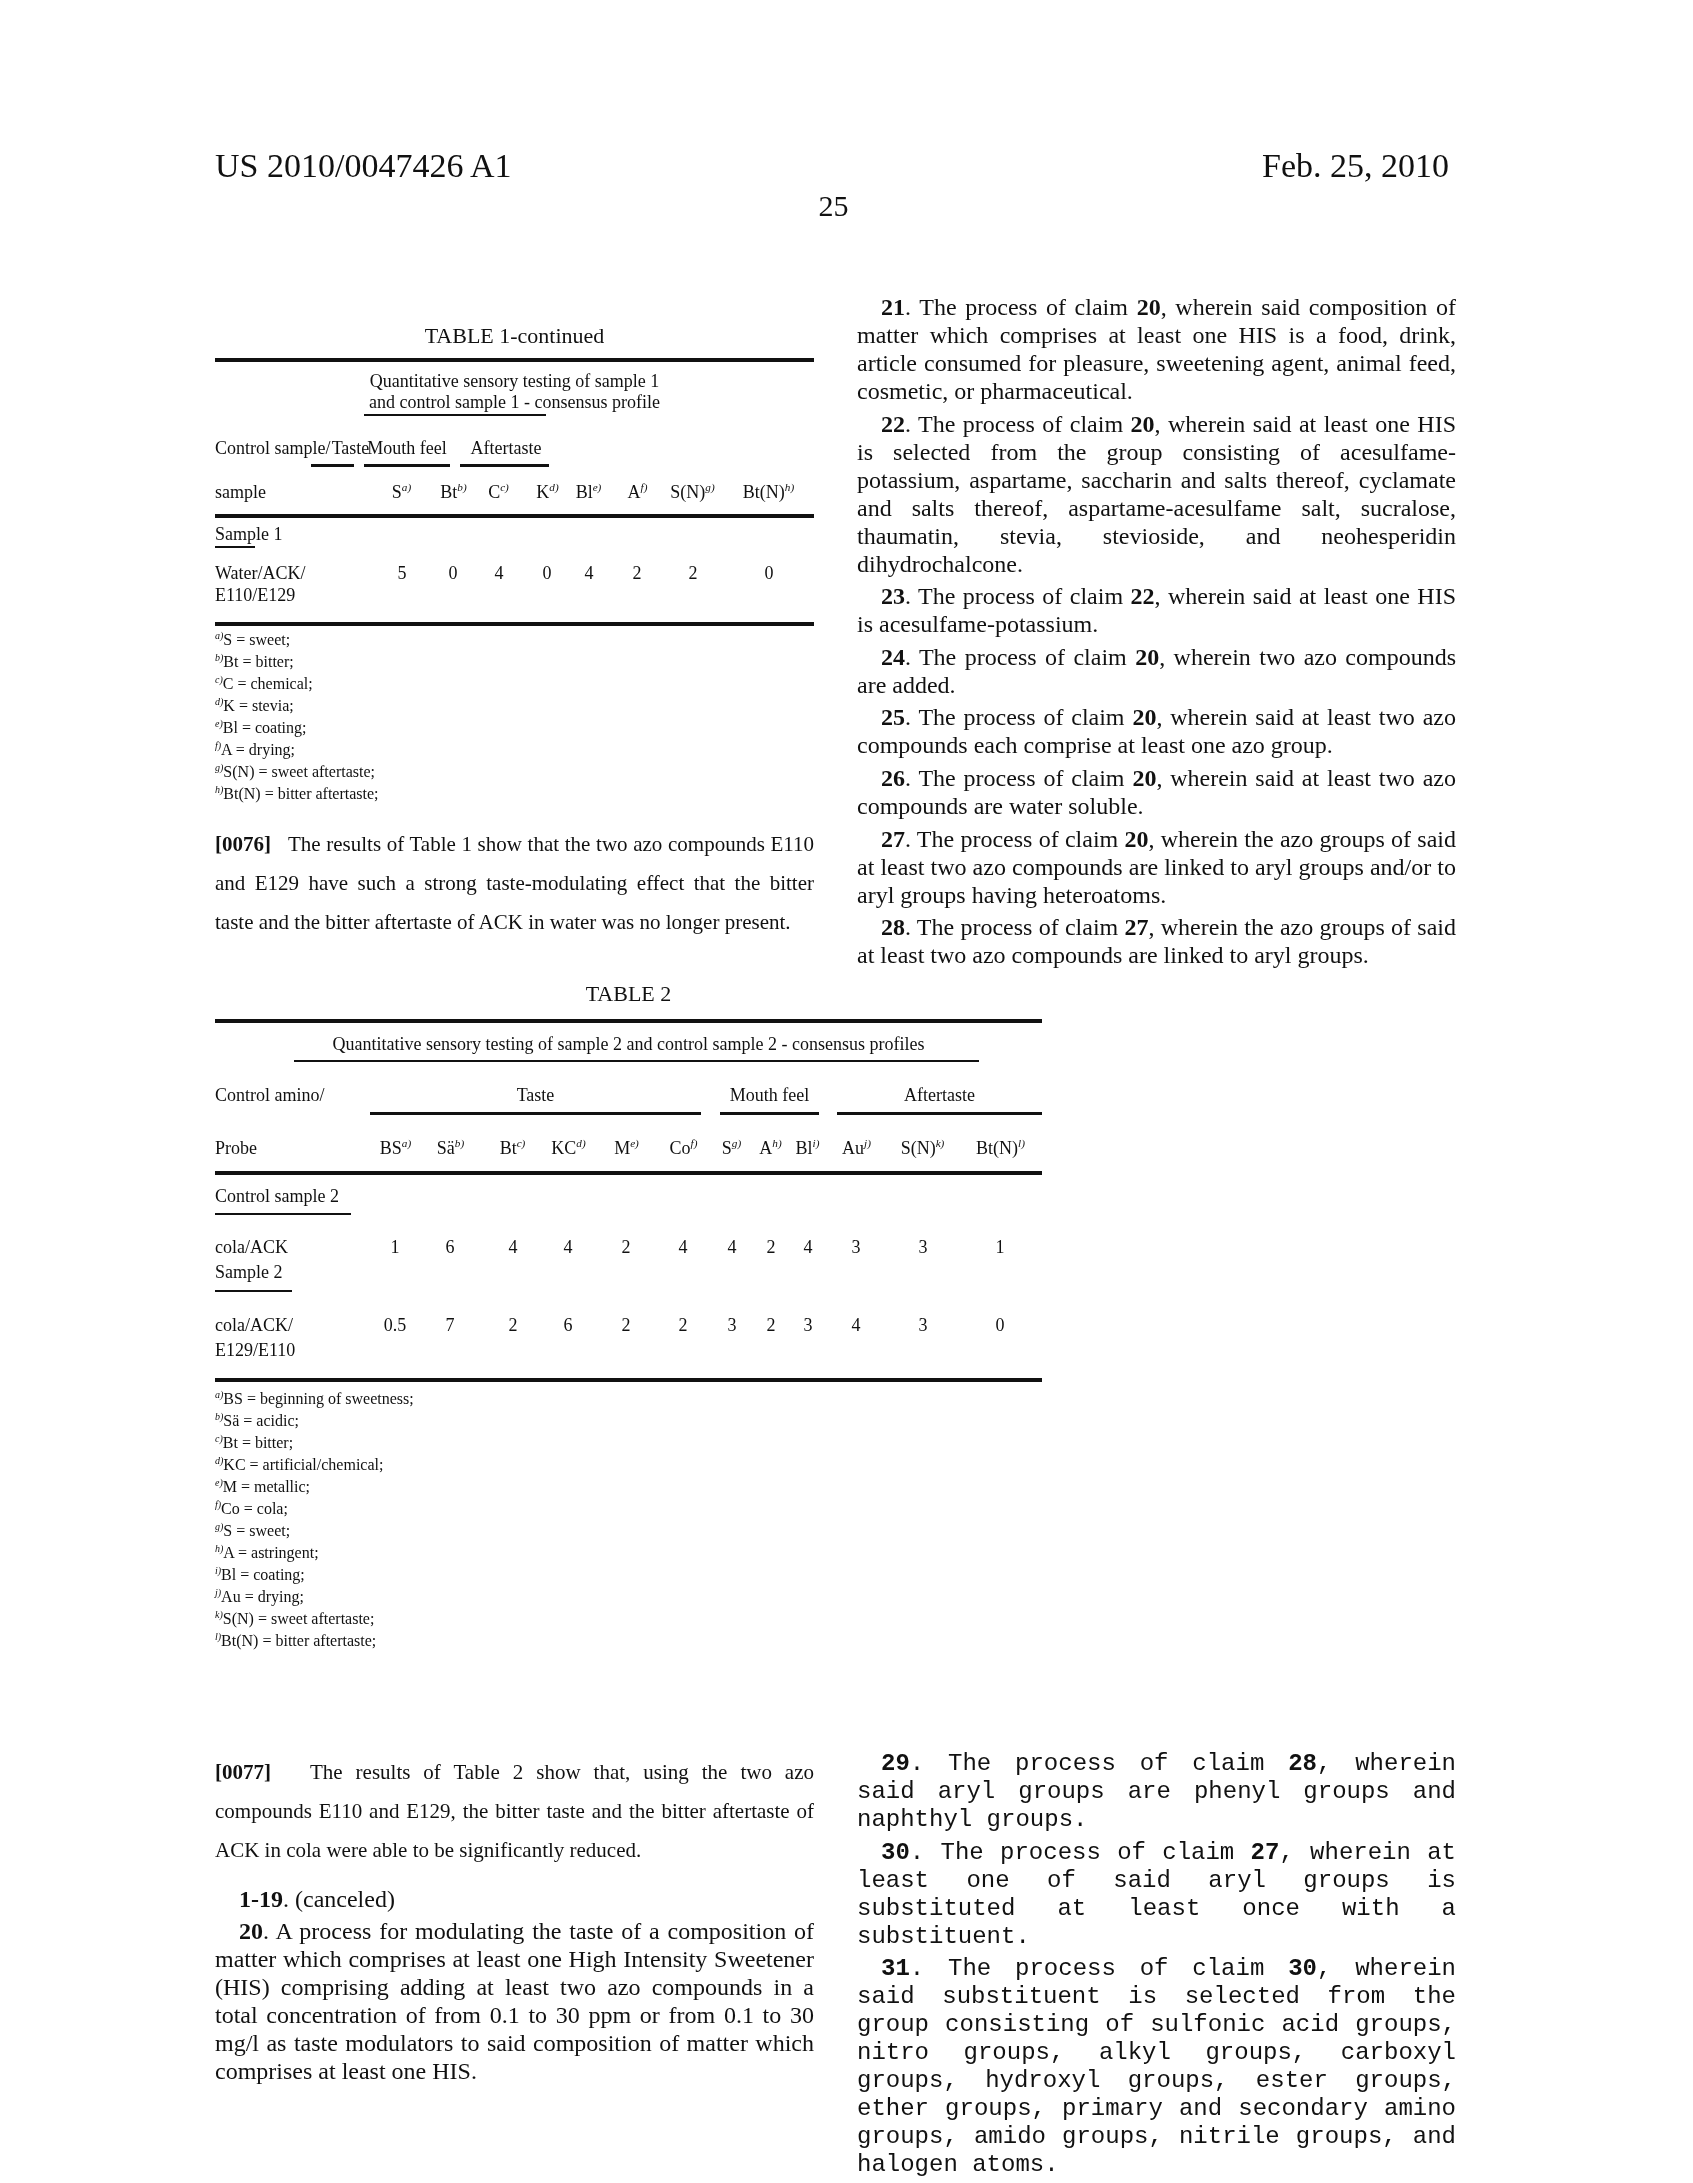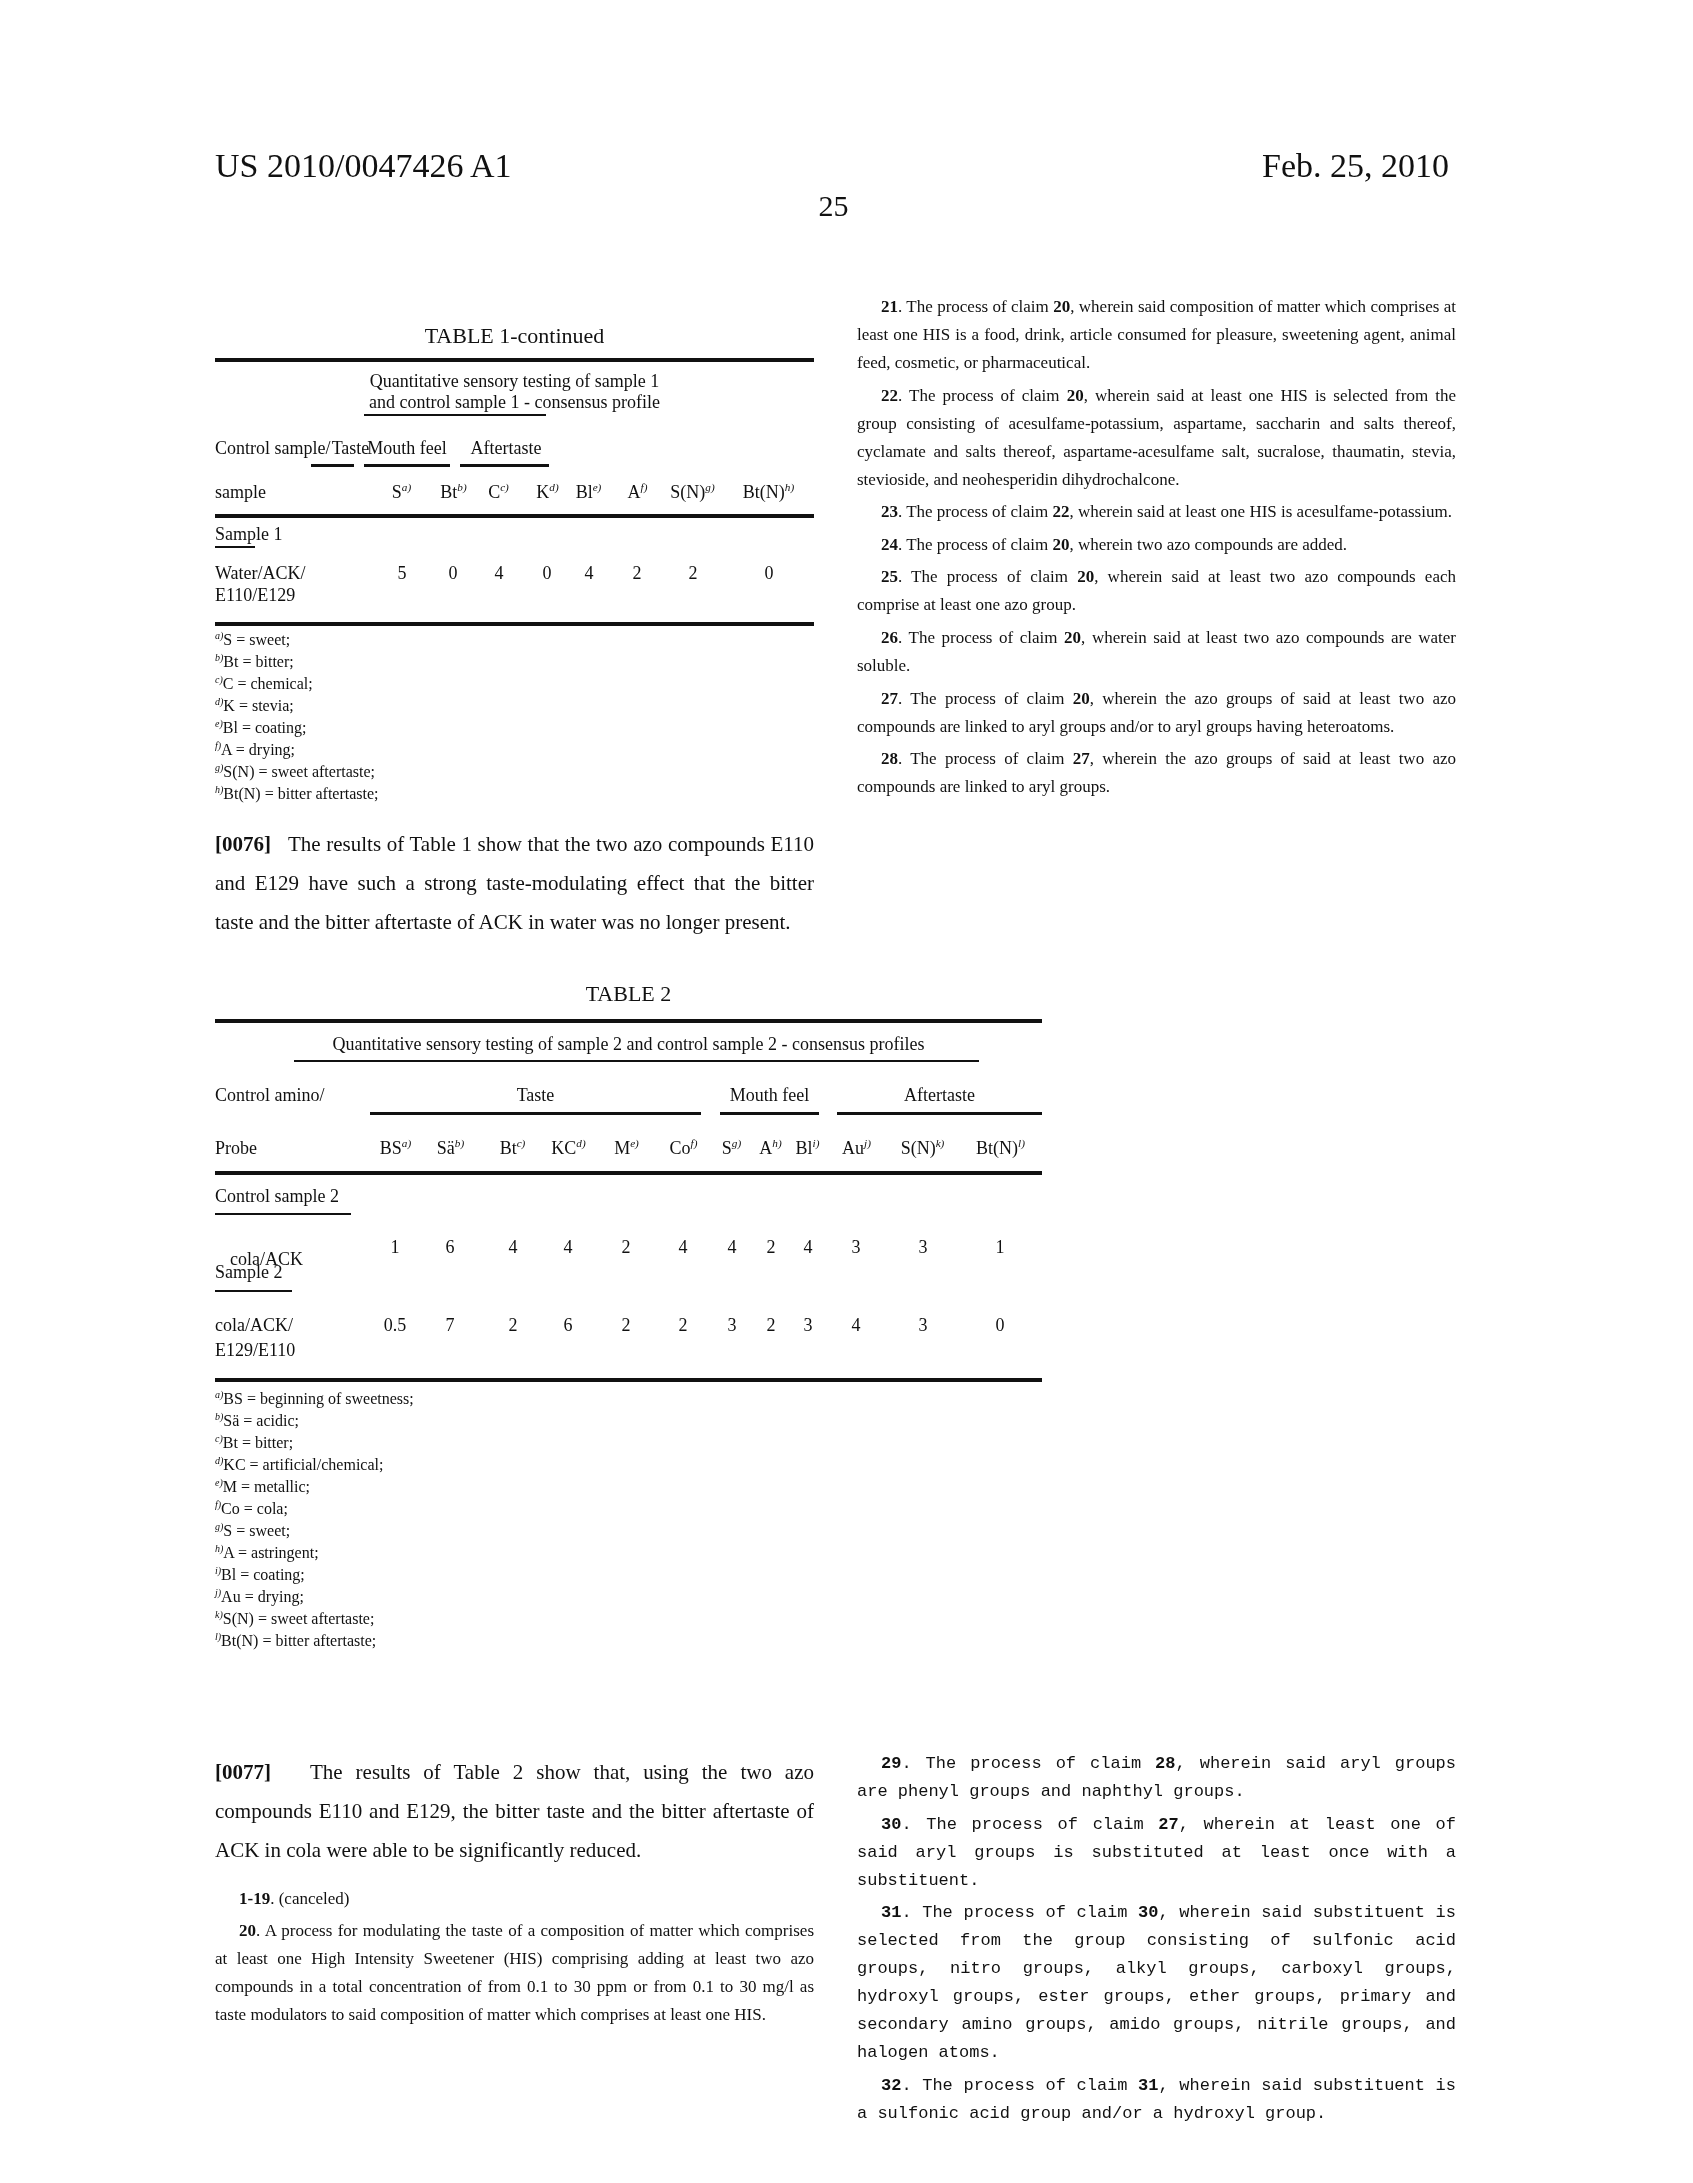--- a/index.html
+++ b/index.html
@@ -13,21 +13,21 @@
   .tcap { font-size:22px; text-align:center; }
   .rule-thick { height:4px; background:#111; }
   .cell { font-size:18px; white-space:nowrap; }
   .cnum { font-size:18px; text-align:center; }
   sup { font-size:11.2px; font-style:italic; vertical-align:super; line-height:0; }
   .fn { font-size:16px; line-height:22px; }
   .fn sup { font-size:10px; }
 
   .para { font-size:21px; line-height:39px; text-align:justify; }
   .para b { font-weight:bold; }
-  .claim { font-size:17px; line-height:28px; text-align:justify; text-indent:24px; margin:0 0 4.6px 0; }
+  .claim { font-size:24px; line-height:28px; text-align:justify; text-indent:24px; margin:0 0 4.6px 0; }
   .claim b { font-weight:bold; }
   .grp-line { height:2.6px; background:#111; }
   .u-line { height:2px; background:#111; }
 </style>
 </head>
 <body>
 
 <div class="abs hdr-left">US 2010/0047426 A1</div>
 <div class="abs hdr-right">Feb. 25, 2010</div>
 <div class="abs hdr-page">25</div>
@@ -131,21 +131,21 @@
       <div class="abs cell" style="left:561px; width:63px; top:162px; text-align:center;"><span>Bl</span><sup>i)</sup></div>
       <div class="abs cell" style="left:610px; width:63px; top:162px; text-align:center;"><span>Au</span><sup>j)</sup></div>
       <div class="abs cell" style="left:676px; width:63px; top:162px; text-align:center;"><span>S(N)</span><sup>k)</sup></div>
       <div class="abs cell" style="left:754px; width:63px; top:162px; text-align:center;"><span>Bt(N)</span><sup>l)</sup></div>
     </div>
   <div class="abs rule-thick" style="left:0; width:827px; top:195px;"></div>
 
   <div class="abs cell" style="left:0; top:210px;">Control sample 2</div>
   <div class="abs u-line" style="left:0; width:136px; top:237px;"></div>
 
-  <div class="abs cell" style="left:15px; top:261px;margin-top:12px;">cola/ACK</div>
+  <div class="abs cell" style="left:0; top:261px;">cola/ACK</div>
   <div id="t2row1">
       <div class="abs cnum" style="left:157px; width:46px; top:261px;">1</div>
       <div class="abs cnum" style="left:212px; width:46px; top:261px;">6</div>
       <div class="abs cnum" style="left:275px; width:46px; top:261px;">4</div>
       <div class="abs cnum" style="left:330px; width:46px; top:261px;">4</div>
       <div class="abs cnum" style="left:388px; width:46px; top:261px;">2</div>
       <div class="abs cnum" style="left:445px; width:46px; top:261px;">4</div>
       <div class="abs cnum" style="left:494px; width:46px; top:261px;">4</div>
       <div class="abs cnum" style="left:533px; width:46px; top:261px;">2</div>
       <div class="abs cnum" style="left:570px; width:46px; top:261px;">4</div>

